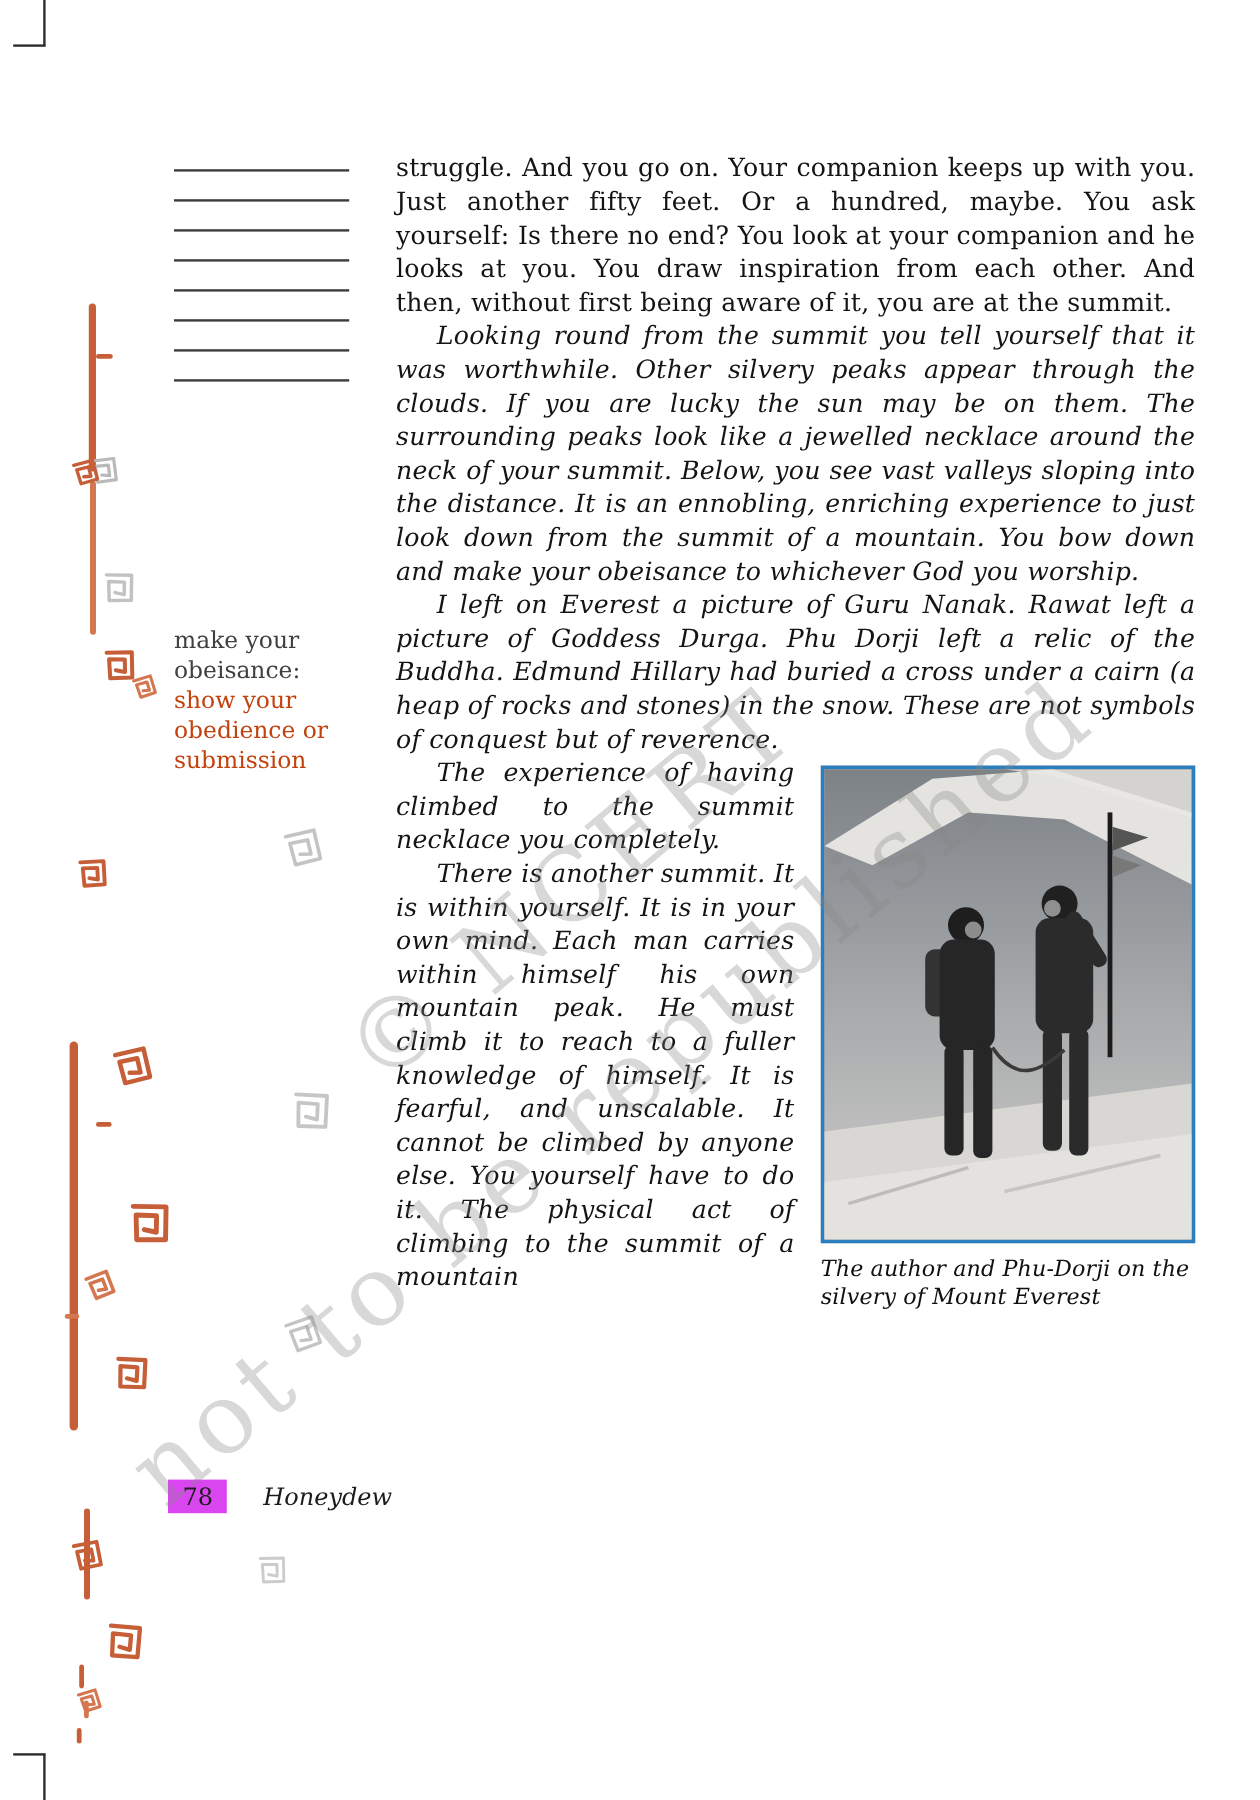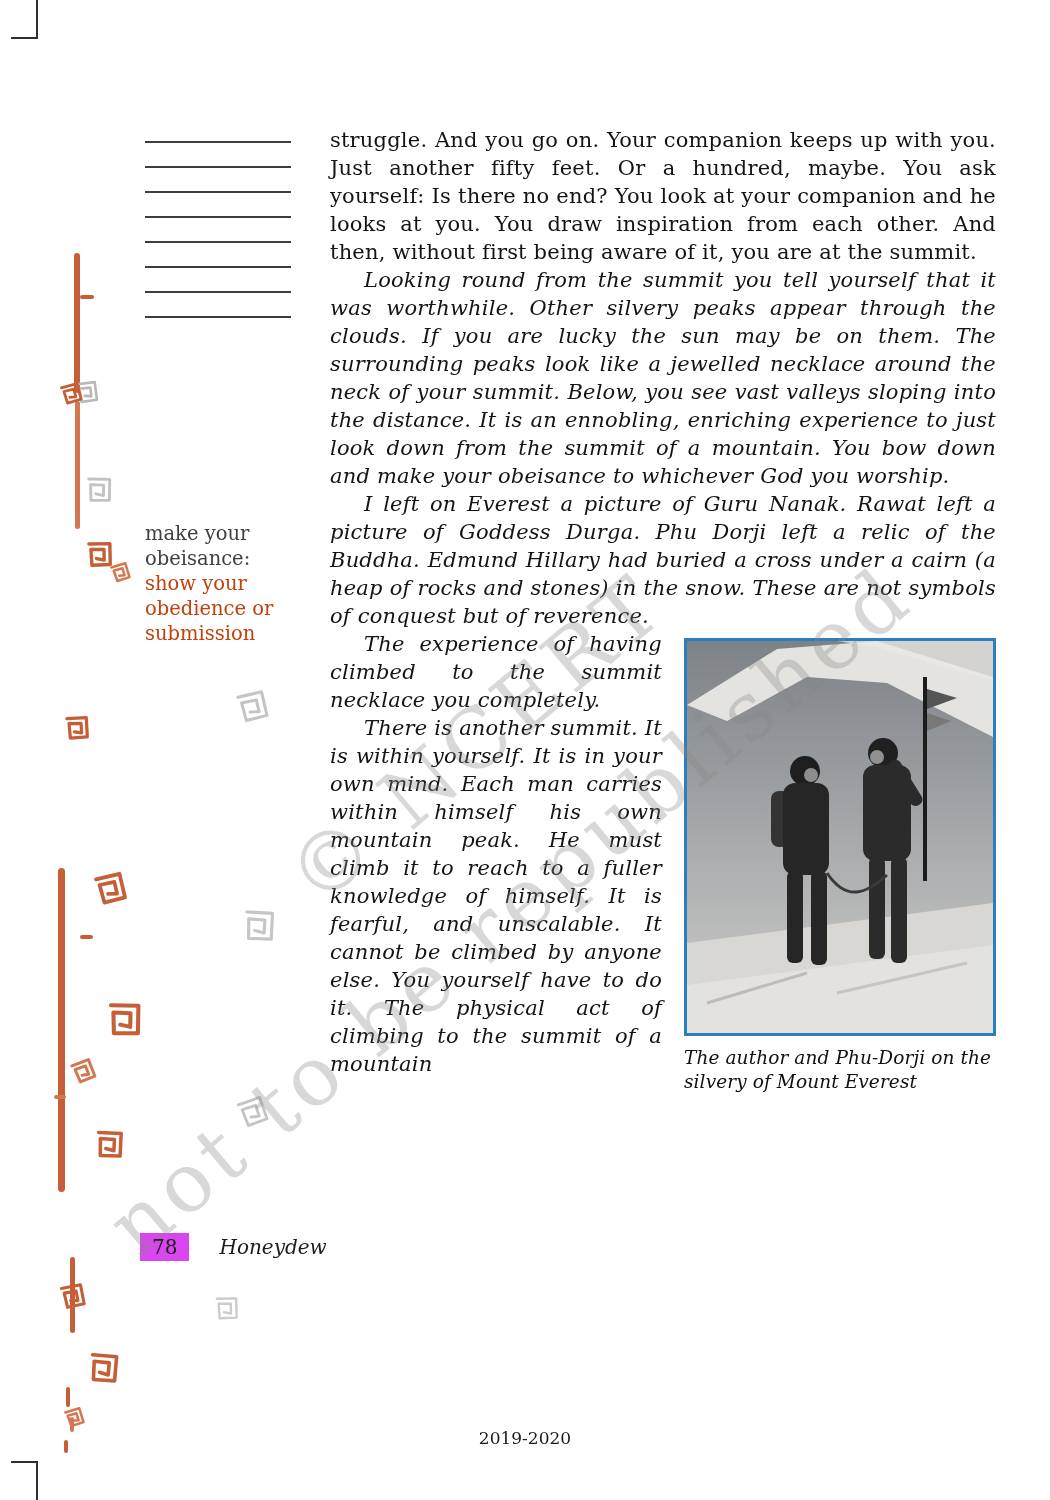--- a/index.html
+++ b/index.html
@@ -178,18 +178,17 @@
       <p class="indent">The experience of having climbed to the summit necklace you completely.</p>
       <p class="indent">There is another summit. It is within yourself. It is in your own mind. Each man carries within himself his own mountain peak. He must climb it to reach to a fuller knowledge of himself. It is fearful, and unscalable. It cannot be climbed by anyone else. You yourself have to do it. The physical act of climbing to the summit of a mountain</p>
       <div class="clear"></div>
     </div>
   </div>
 
   <div class="footer-row">
     <span class="page-badge">78</span>
     <span class="book-title">Honeydew</span>
   </div>
-  <div class="year-line">2019-2020</div>
 
   <div class="wm wm1">© NCERT</div>
   <div class="wm wm2">not to be republished</div>
 
 </div>
 
 </body></html>

